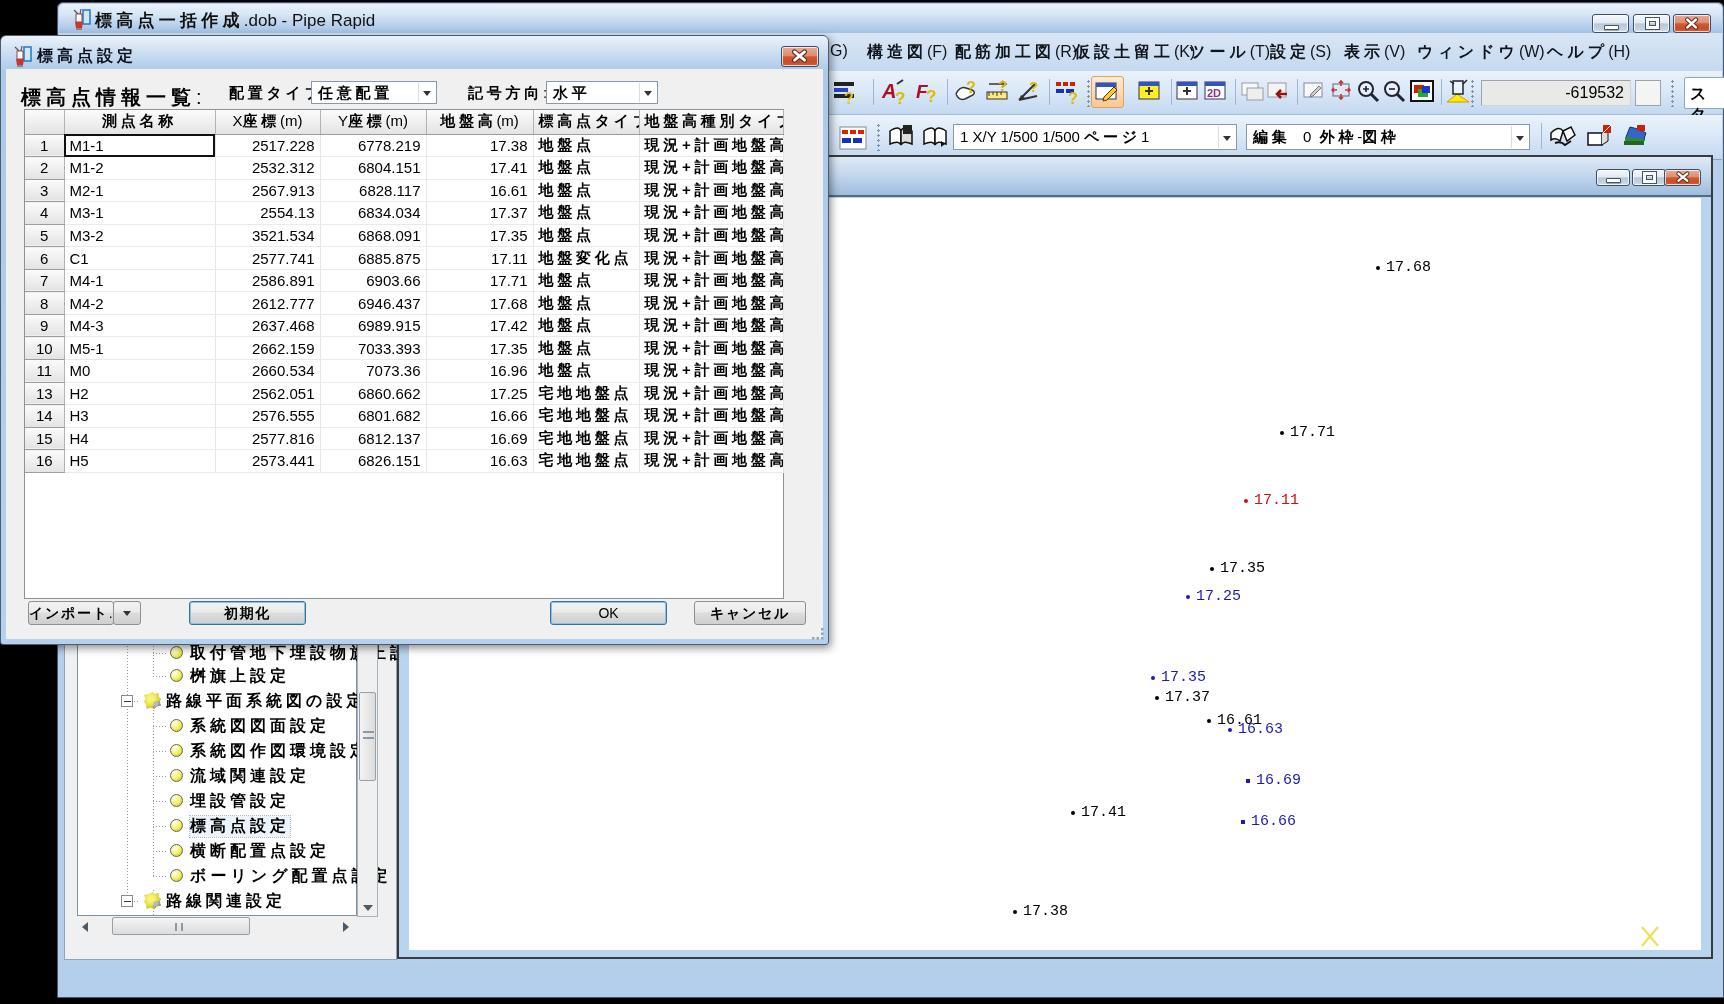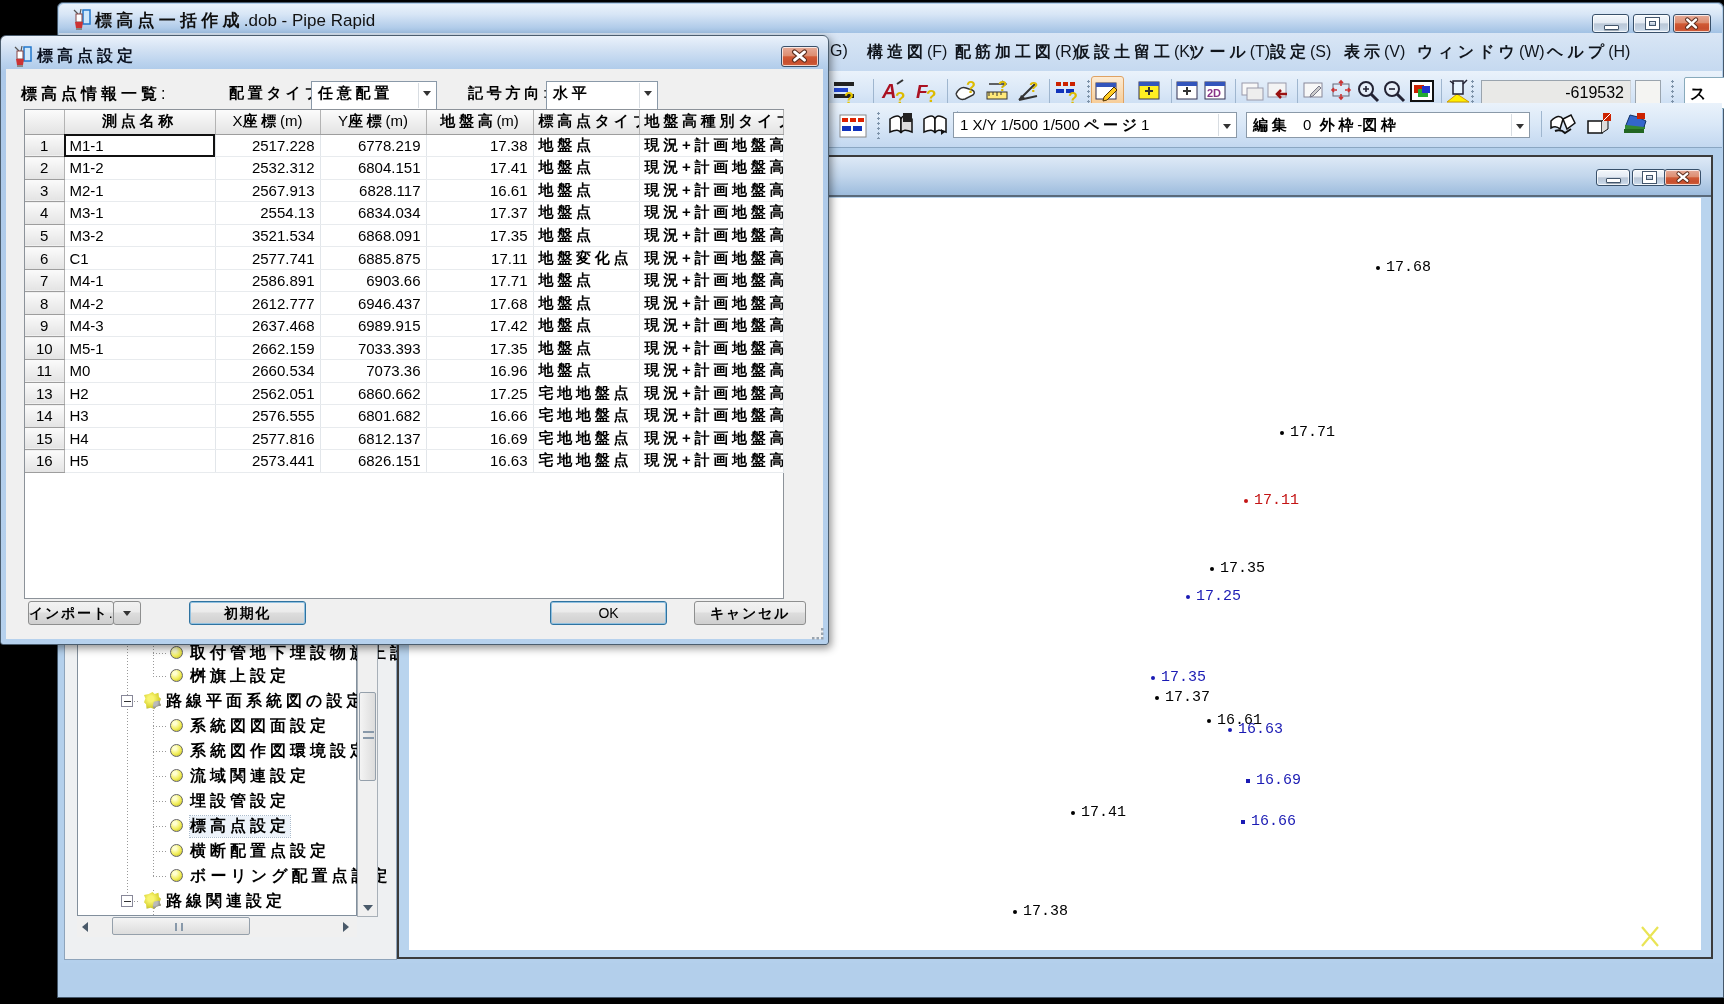--- a/index.html
+++ b/index.html
@@ -21,21 +21,21 @@
   .glyph-min{position:absolute;left:11px;top:10px;width:15px;height:5px;background:#fff;border:1px solid #42556b;border-radius:1px;box-shadow:0 1px 1px rgba(0,0,0,.25)}
   .glyph-max{position:absolute;left:12px;top:3px;width:13px;height:11px;border:3px solid #fff;outline:1px solid #42556b;box-shadow:inset 0 0 0 1px #42556b;background:transparent}
   .glyph-x{position:absolute;left:0;top:0;width:100%;height:100%}
   
   #menubar{position:absolute;left:1px;top:30px;right:1px;height:38px;
     background:linear-gradient(#d9e6f5,#c5d9f0)}
   .mitem{position:absolute;top:9px;font-size:16px;color:#10151c;white-space:nowrap}
   
   #tb1{position:absolute;left:1px;top:68px;right:1px;height:44px;
     background:linear-gradient(#eaf2fb 0%,#d9e7f7 50%,#c3d8f0 100%);border-bottom:1px solid #a0bcd8}
-  #tb2{position:absolute;left:1px;top:100px;right:1px;height:45px;
+  #tb2{position:absolute;left:1px;top:112px;right:1px;height:45px;
     background:linear-gradient(#eaf2fb 0%,#d9e7f7 50%,#c3d8f0 100%);border-bottom:1px solid #8aa6c2}
   .ticon{position:absolute;width:28px;height:28px}
   .tsep{position:absolute;width:1px;height:26px;background:#9fb6cf}
   .tgrip{position:absolute;width:3px;height:28px;background-image:radial-gradient(circle,#7e93a9 1px,transparent 1.2px);background-size:3px 5px}
   
   #mdi{position:absolute;left:1px;top:157px;right:1px;height:803px;background:#b4d0ec}
   
   #treepanel{position:absolute;left:5px;top:0px;width:333px;height:800px;
     background:#eef0f2;border:1px solid #8ea4bb}
   #treewhite{position:absolute;left:12px;top:8px;width:280px;height:747px;background:#fff;border:1px solid #828f9c}
@@ -68,21 +68,21 @@
   .pt{position:absolute;font-family:"Liberation Mono",monospace;font-size:15px;white-space:nowrap}
   .dot{position:absolute;width:4px;height:4px;border-radius:50%}
   
   #statusbar{position:absolute;left:1px;top:960px;right:1px;height:27px;background:#efeeea;border-top:1px solid #c8c8c4}
   
   #dialog{position:absolute;left:0px;top:35px;width:829px;height:610px;
     background:linear-gradient(#ebf2fb 0px,#d5e3f4 12px,#b8d1ed 28px,#adc9e9 36px,#b6d1ed 100%);
     border:1px solid #4b5d6e;border-radius:6px 6px 3px 3px;box-shadow:2px 3px 8px rgba(0,0,0,.45)}
   #dlgbody{position:absolute;left:5px;top:33px;right:5px;bottom:5px;background:#f0f0f0}
   #dlgtitle{position:absolute;left:36px;top:10px;font-size:16px;color:#0b1220}
-  .combo{position:absolute;height:29px;background:#fff;border:1px solid #8a99a8}
+  .combo{position:absolute;height:23px;background:#fff;border:1px solid #8a99a8}
   .combo .ctext{position:absolute;left:6px;top:2px;font-size:15px}
   .combo .carr{position:absolute;right:5px;top:9px;width:0;height:0;border:4px solid transparent;border-top:5px solid #333}
   .combo:after{content:"";position:absolute;right:17px;top:1px;bottom:1px;width:1px;background:#d8dde2}
   .btn{position:absolute;height:24px;border:1px solid #8e8f8f;border-radius:3px;white-space:nowrap;overflow:hidden;
     background:linear-gradient(#f2f2f2 0%,#ebebeb 45%,#dddddd 50%,#cfcfcf 100%);
     font-size:14px;text-align:center;line-height:22px}
   .btn .k{letter-spacing:.12em}
   .btn.def{border:1px solid #2f73a0;box-shadow:0 0 0 1px #8fc0e0 inset}
   
   #gridwrap{position:absolute;left:18px;top:40px;width:760px;height:490px;background:#fff;border:1px solid #8c9299}
@@ -428,21 +428,21 @@
     <rect x="5" y="20" width="6" height="2" fill="#888"></rect>
   </svg>
   <div id="dlgtitle"><span class="k">標高点設定</span></div>
   <div class="capbtn close" style="left:780px;top:10px;width:38px;height:21px">
     <svg class="glyph-x" viewBox="0 0 38 21">
         <path d="M13 5.5 L24 14.5 M24 5.5 L13 14.5" stroke="#5a2c1c" stroke-width="5.6" stroke-linecap="round"></path>
         <path d="M13 5.5 L24 14.5 M24 5.5 L13 14.5" stroke="#fff" stroke-width="3.2" stroke-linecap="round"></path>
       </svg>
   </div>
   <div id="dlgbody">
-    <div class="abs" style="left:15px;top:15px;font-size:16px"><span class="k">標高点情報一覧</span>:</div>
+    <div class="abs" style="left:15px;top:15px;font-size:20px"><span class="k">標高点情報一覧</span>:</div>
     <div class="abs" style="left:223px;top:15px;font-size:15px"><span class="k">配置タイプ</span>:</div>
     <div class="combo" style="left:305px;top:12px;width:126px">
       <div class="ctext"><span class="k">任意配置</span></div>
         <div class="carr"></div>
     </div>
     <div class="abs" style="left:462px;top:15px;font-size:15px"><span class="k">記号方向</span>:</div>
     <div class="combo" style="left:540px;top:12px;width:112px">
       <div class="ctext"><span class="k">水平</span></div>
         <div class="carr"></div>
     </div>

